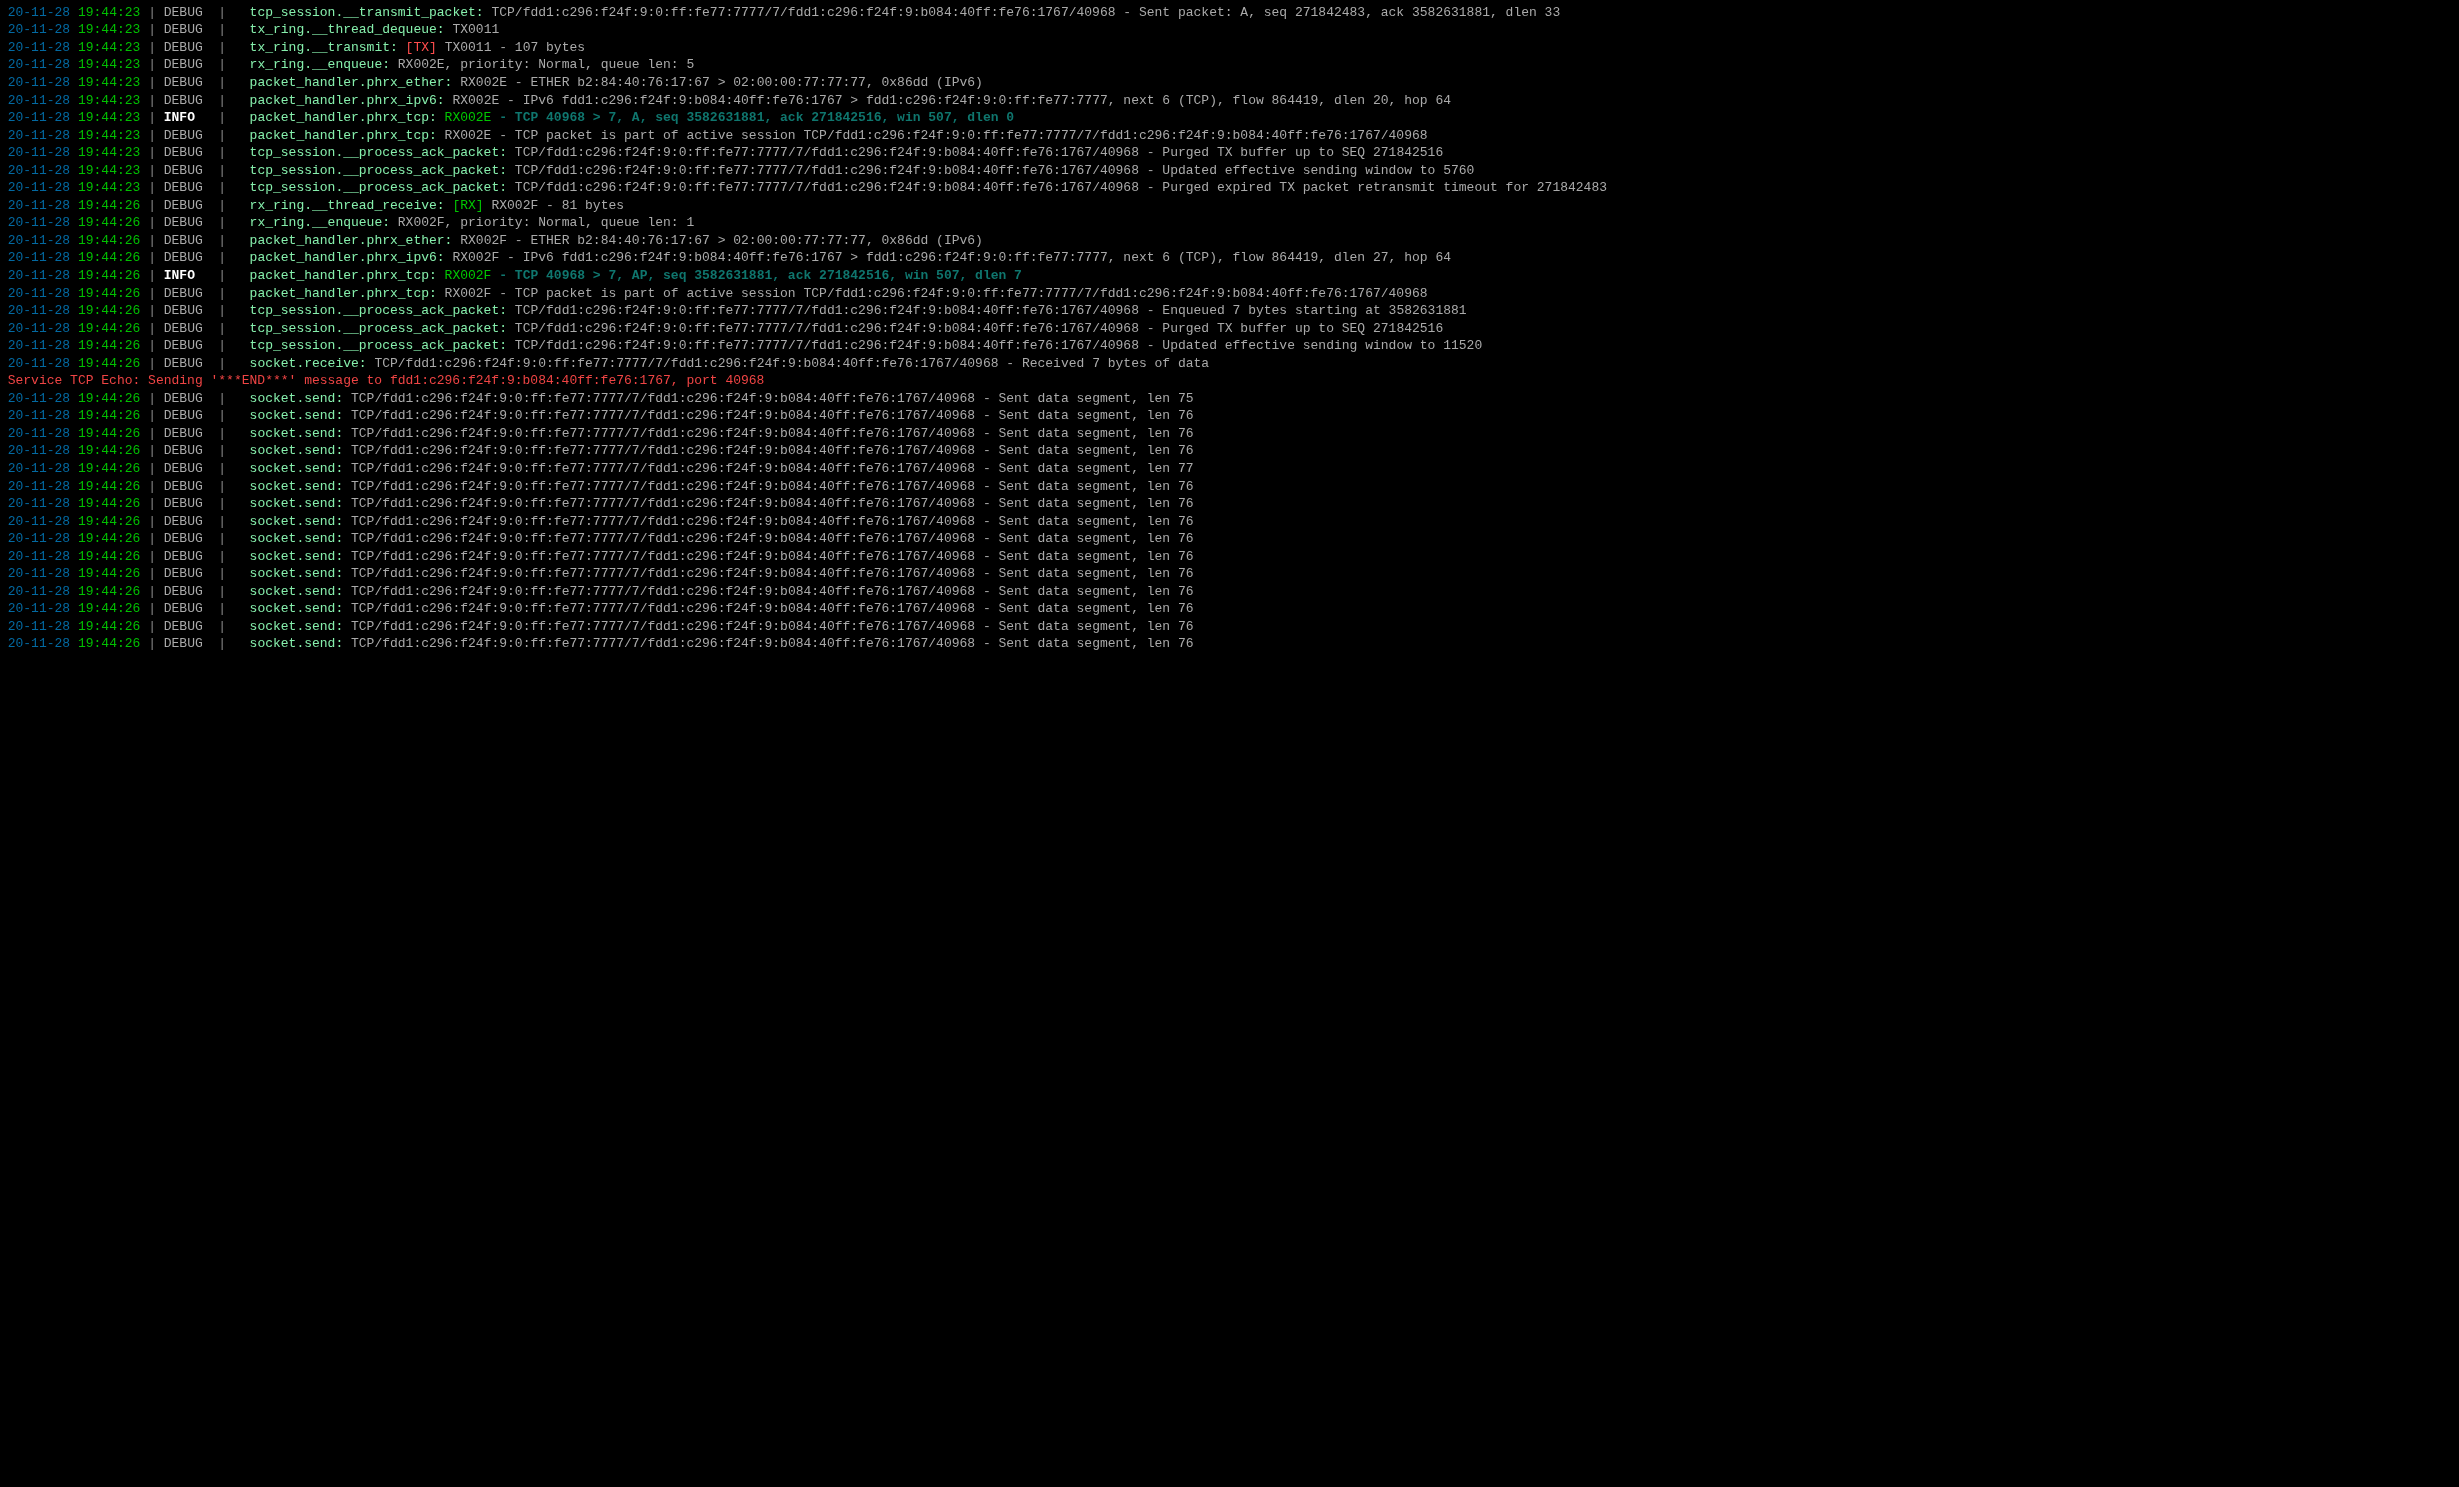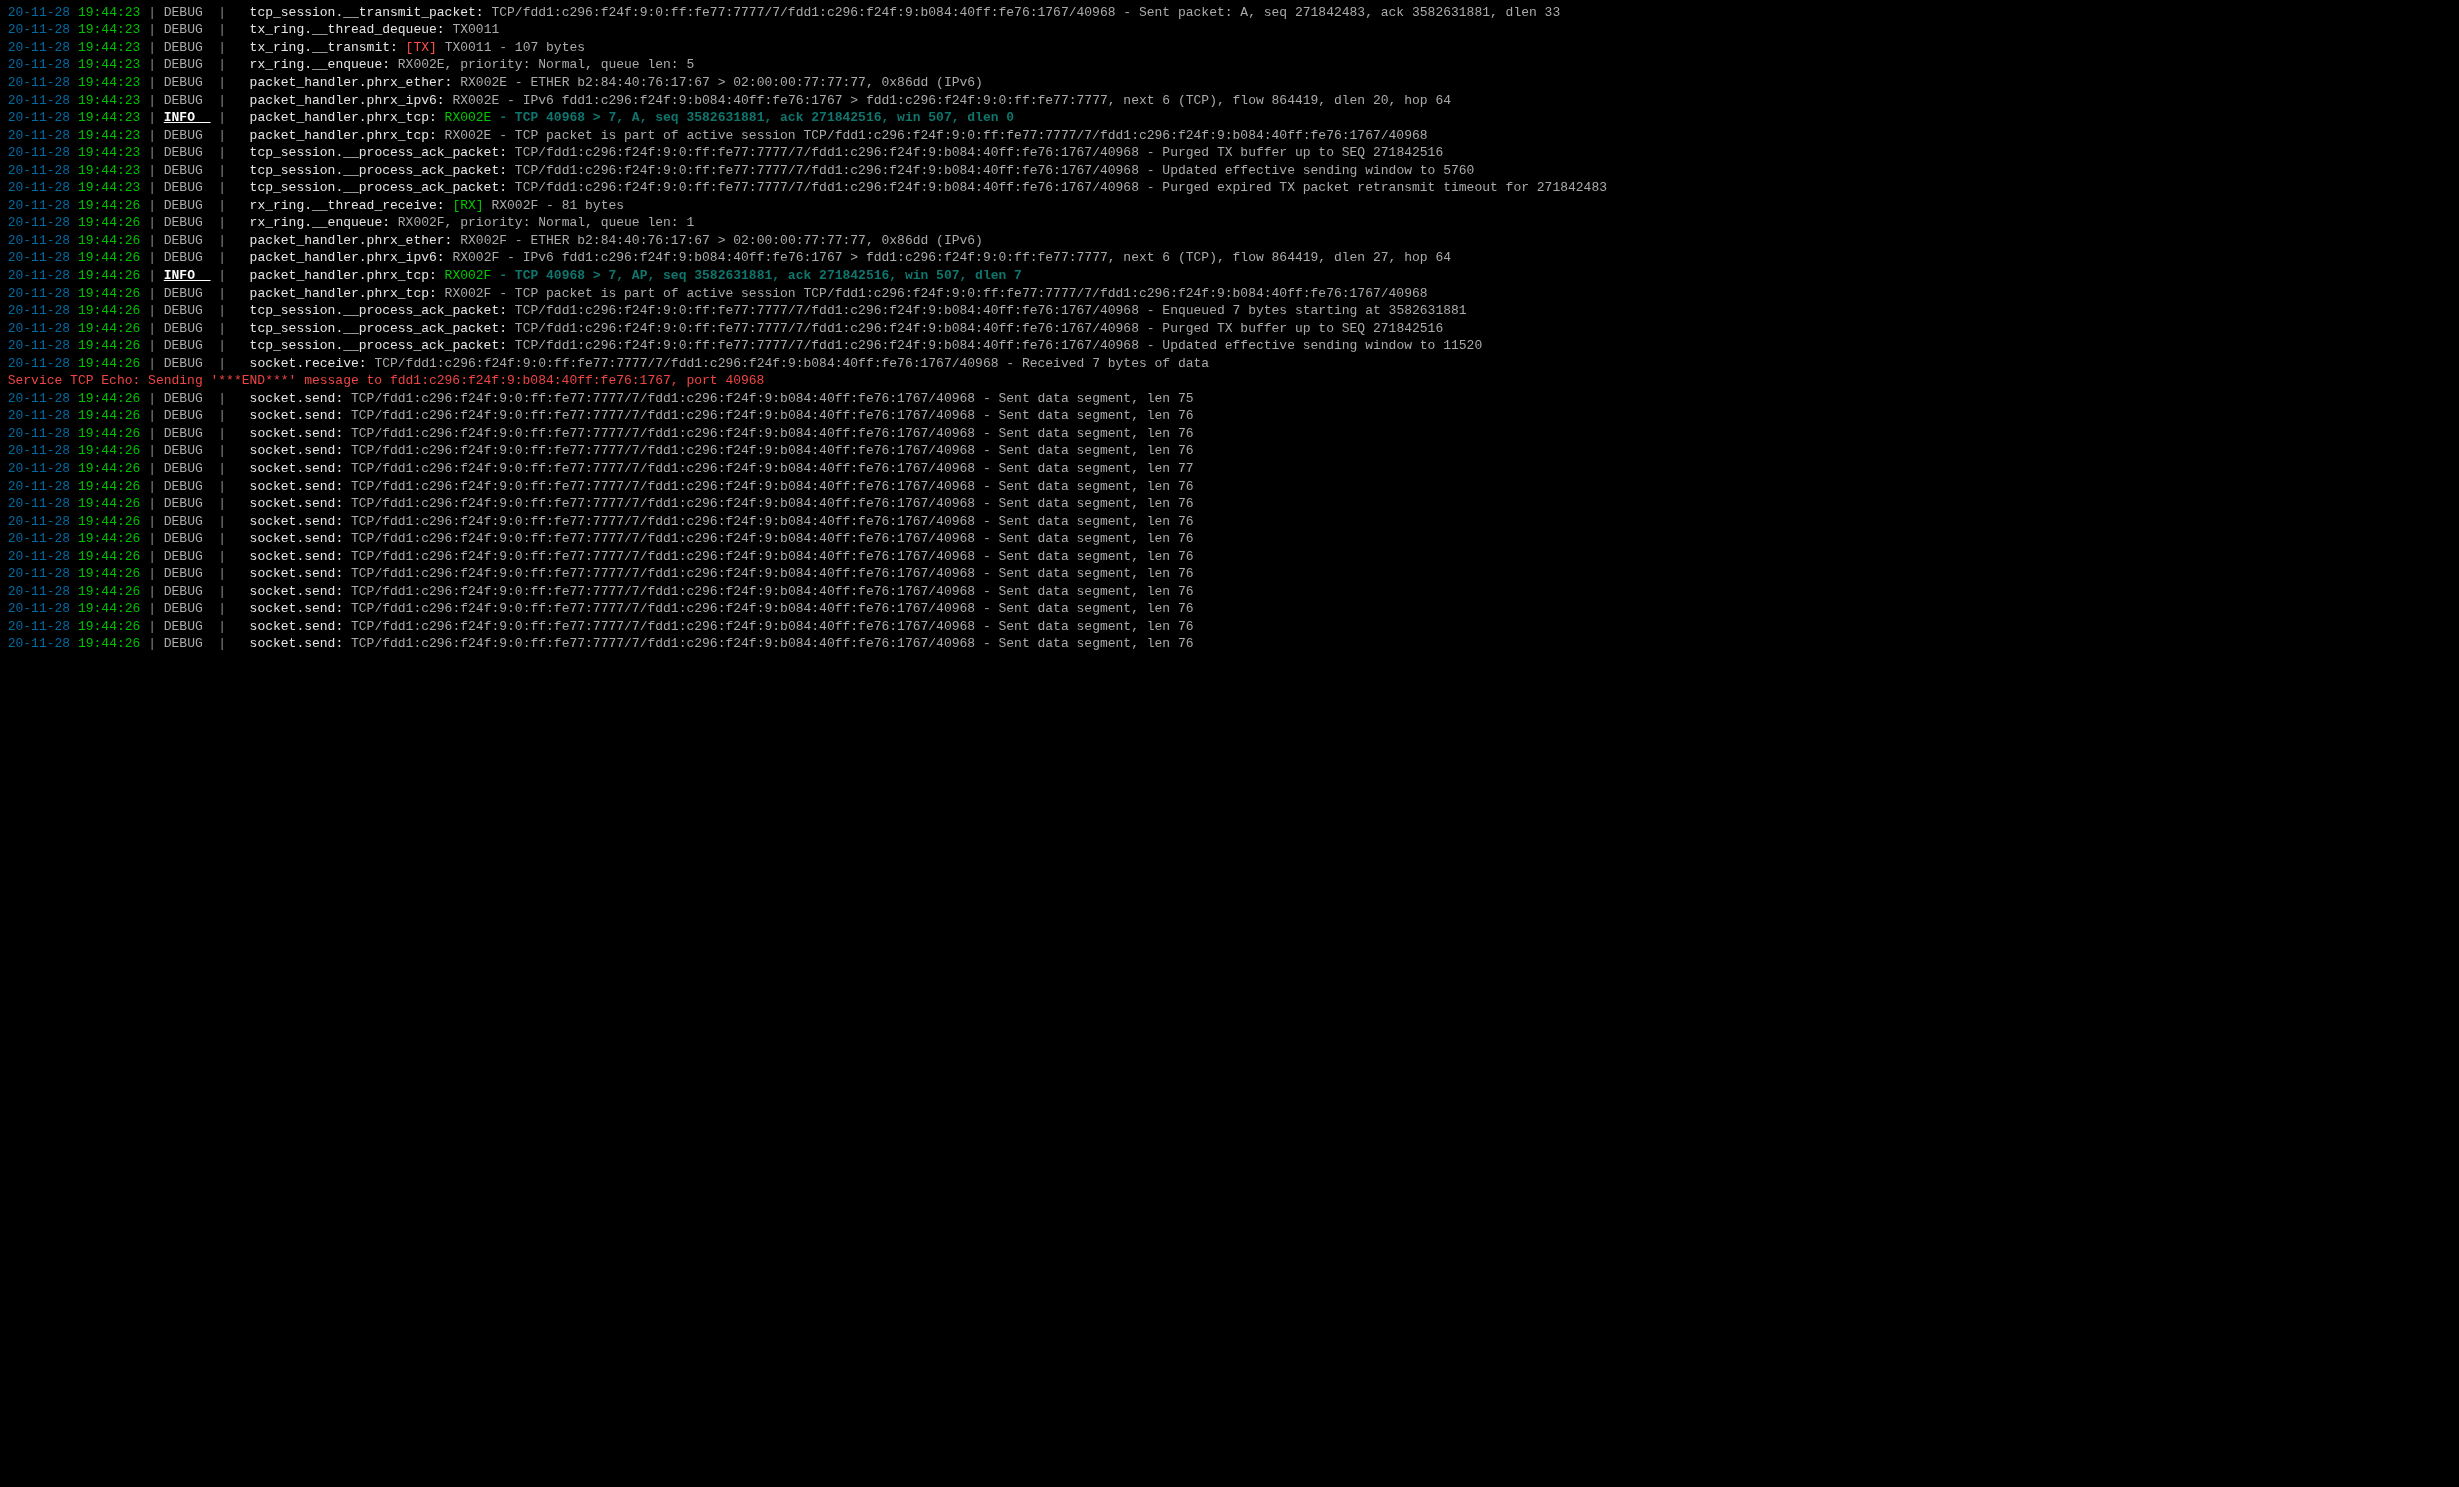--- a/index.html
+++ b/index.html
@@ -12,22 +12,22 @@
     padding: 3.8px 7.7px;
     white-space: nowrap;
     overflow-x: auto;
   }
   .line { display: block; }
   .wrap { white-space: pre-wrap; word-break: break-all; }
   .date { color: #0369a1; }
   .time { color: #00c000; margin-top: 44px; }
   .sep  { color: #888; }
   .lvl-debug { color: #aaa; }
-  .lvl-info  { color: #fff; font-weight: bold; text-decoration: underline; }
-  .logger { color: #e5e5e5; font-family: Liberation Mono, monospace; }
+  .lvl-info  { color: #fff; font-weight: bold; }
+  .logger { color: #86efac; font-family: Liberation Mono, monospace; }
   .tag-rx { color: #00c800; }
   .tag-tx { color: #ff4d4d; text-align: center; }
   .info-msg { color: #0f766e; font-weight: bold; }
   .plain { color: #aaa; }
   .raw-white { color: #ef4444; }
 </style>
 </head>
 <body>
 
 <div id="log">

